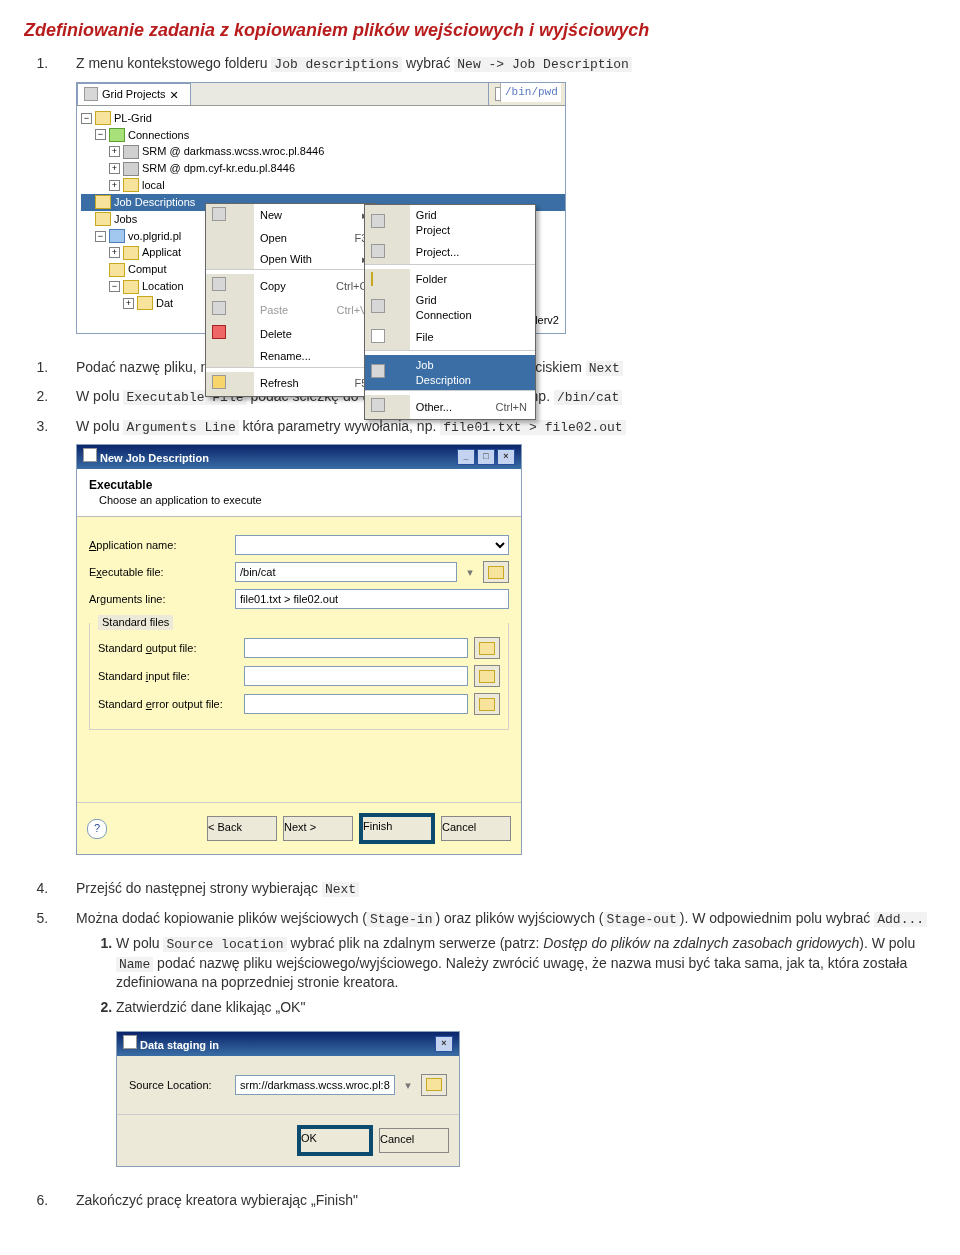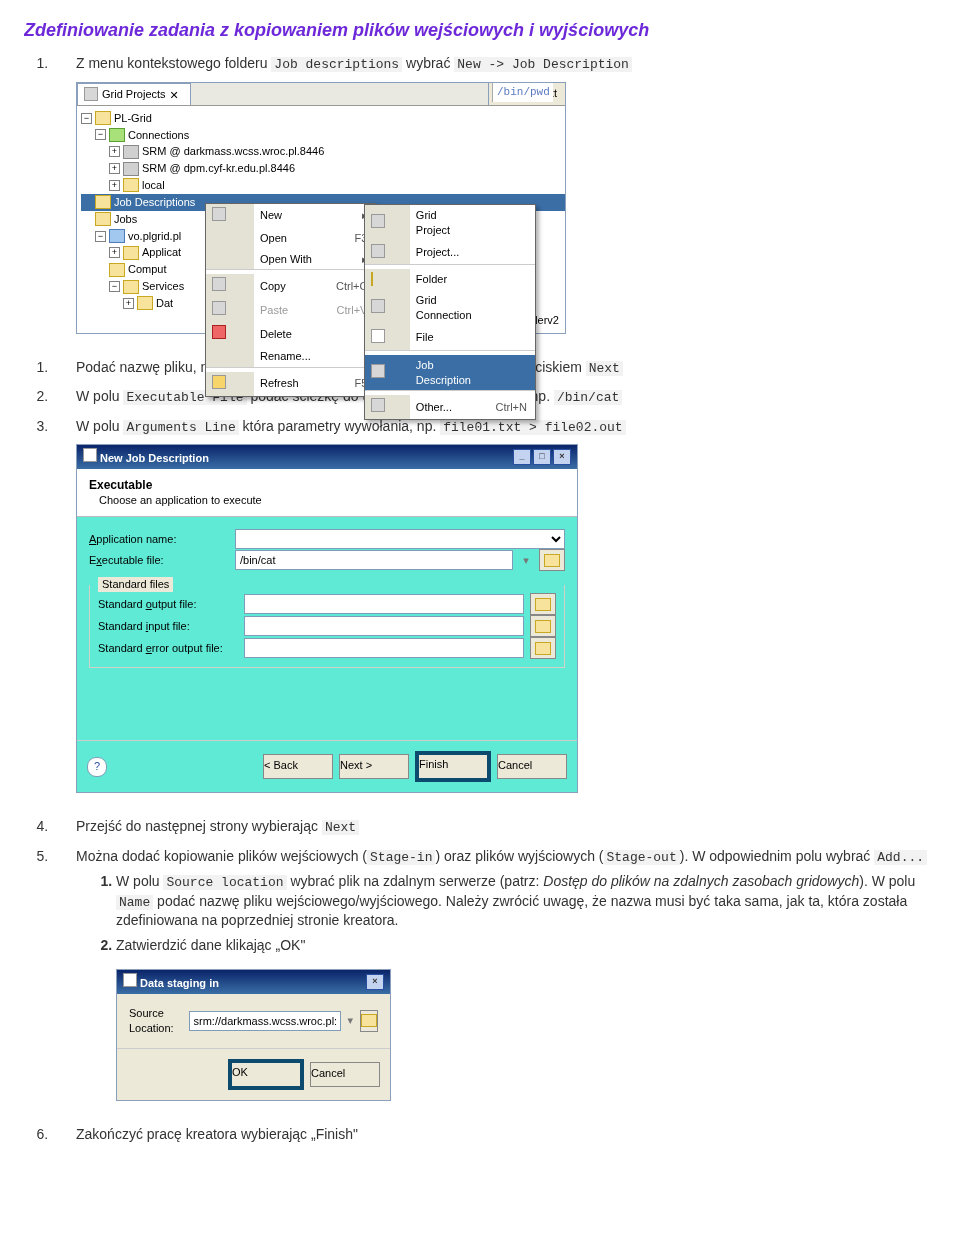--- a/index.html
+++ b/index.html
@@ -4,21 +4,21 @@
 <style>
   body {
     font-family: Verdana, Arial, sans-serif;
     font-size: 14px;
     color: #333;
     margin: 18px 24px;
     width: 912px;
     line-height: 1.35;
   }
   .title {
-    color: #6d28d9;
+    color: #b91c1c;
     font-style: italic;
     font-weight: bold;
     font-size: 18px;
     margin-bottom: 12px;
   }
   ol.main { margin: 0 0 0 28px; padding: 0; }
   ol.main > li { margin-bottom: 10px; padding-left: 24px; }
   ol.sub { list-style-type: decimal; margin: 6px 0 6px 40px; padding: 0; }
   ol.sub > li { margin-bottom: 6px; }
   ol.sub > li::marker { font-weight: bold; }
@@ -61,46 +61,46 @@
   .ctxmenu table { border-collapse:collapse; width:100%; }
   .ctxmenu td { padding:3px 18px 3px 6px; font-size:11px; }
   .ctxmenu td.kb { text-align:right; color:#555; padding-right:8px; }
   .ctxmenu td.disabled { color:#999; }
   .ctxmenu tr.sep td { border-top:1px solid #ccc; padding:0; font-size:0; height:4px; }
   .submenu { position:absolute; top:0; left:158px; }
   .submenu tr.sel td { background:#3a6ea5; color:#fff; }
   .arrow-r { color:#000; }
 
   
-  .shot2 { width:502px; background:#5eead4; }
+  .shot2 { width:446px; background:#fef9c3; }
   .titlebar { background:linear-gradient(#0a246a,#3a6ea5); color:#fff; padding:3px 6px; font-weight:bold; display:flex; align-items:center; gap:5px; justify-content:space-between; }
   .winbtns { display:flex; gap:2px; }
   .winbtn { width:16px; height:14px; background:#c4d3ef; border:1px solid #2950a0; font-size:9px; text-align:center; line-height:12px; color:#333; }
   .banner { background:#fff; padding:8px 12px; border-bottom:1px solid #bbb; }
   .banner-title { font-weight:bold; font-size:12px; }
   .banner-sub { font-size:11px; padding-left:10px; }
   .formarea { padding:12px; }
-  .frow { display:flex; align-items:center; margin:0 0; gap:6px; }
+  .frow { display:flex; align-items:center; margin:6px 0; gap:6px; }
   .frow label { width:140px; font-size:11px; text-align:left; }
   .frow label .u { text-decoration: underline; }
   .txtin { flex:1; background:#fff; border:1px solid #7f9db9; height:18px; padding:0 4px; font-size:11px; }
   .select { flex:1; height:20px; border:1px solid #7f9db9; background:#fff; }
   .browse { width:24px; height:20px; background:#ece9d8; border:1px solid #888; display:flex; align-items:center; justify-content:center; }
   .folder-ico { width:14px; height:11px; background:#f7e39b; border:1px solid #c8a820; }
   .group { border:1px solid #d4d0c8; border-top:none; margin-top:14px; padding:8px; position:relative; }
   .group::before { content:attr(data-label); position:absolute; top:-8px; left:8px; background:#ece9d8; padding:0 4px; font-size:11px; }
   .btnrow { display:flex; justify-content:flex-end; gap:6px; padding:10px; border-top:1px solid #ccc; align-items:center; }
   .btnrow .help { margin-right:auto; width:18px; height:18px; border:1px solid #7f9db9; border-radius:9px; text-align:center; line-height:16px; font-size:11px; color:#2950a0; background:#fff; }
   .btn { min-width:68px; height:23px; border:1px solid #888; background:#ece9d8; font-size:11px; text-align:left; line-height:21px; }
   .btn.def { border:4px solid #0c4a6e; line-height:19px; }
 
   
-  .shot3 { width:275px; background:#ece9d8; }
-
-  .right-col { position:absolute; top:0; right:12px; width:60px; background:#fff; border-left:1px solid #aaa; font-family:"Courier New",monospace; font-size:11px; }
+  .shot3 { width:344px; background:#ece9d8; }
+
+  .right-col { position:absolute; top:0; right:4px; width:60px; background:#fff; border-left:1px solid #aaa; font-family:"Courier New",monospace; font-size:11px; }
 </style>
 </head>
 <body>
 
 <div class="title">Zdefiniowanie zadania z kopiowaniem plików wejściowych i wyjściowych</div>
 
 <ol class="main">
 
   <li>
     <span>Z menu kontekstowego folderu </span><span class="code">Job descriptions</span><span> wybrać </span><span class="code">New -&gt; Job Description</span>
@@ -164,21 +164,21 @@
               <span class="tree-icon"></span>
               <span>Applicat</span>
             </div>
           <div class="tree-row indent2">
               <span class="tree-icon"></span>
               <span>Comput</span>
             </div>
           <div class="tree-row indent2">
               <span class="expander">−</span>
               <span class="tree-icon"></span>
-              <span>Services</span>
+              <span>Location</span>
             </div>
           <div class="tree-row indent3">
               <span class="expander">+</span>
               <span class="tree-icon"></span>
               <span>Dat</span>
             </div>
           <div class="tree-row" style="justify-content:flex-end; padding-right:6px;">
               <span>lanaderv2</span>
             </div>
         </div>
@@ -325,20 +325,24 @@
             <select class="select"></select>
           </div>
         <div class="frow">
             <label>E<span class="u">x</span>ecutable file:</label>
             <input class="txtin" value="/bin/cat" style="">
             <span style="color:#777;width:14px;text-align:center">▾</span>
             <span class="browse">
               <span class="folder-ico"></span>
             </span>
           </div>
+        <div class="frow">
+            <label>Ar<span class="u">g</span>uments line:</label>
+            <input class="txtin" value="file01.txt &gt; file02.out" style="">
+          </div>
 
         <div class="group" data-label="Standard files">
           <div class="frow">
               <label>Standard <span class="u">o</span>utput file:</label>
               <input class="txtin" style="">
               <span class="browse">
                 <span class="folder-ico"></span>
               </span>
             </div>
           <div class="frow">

